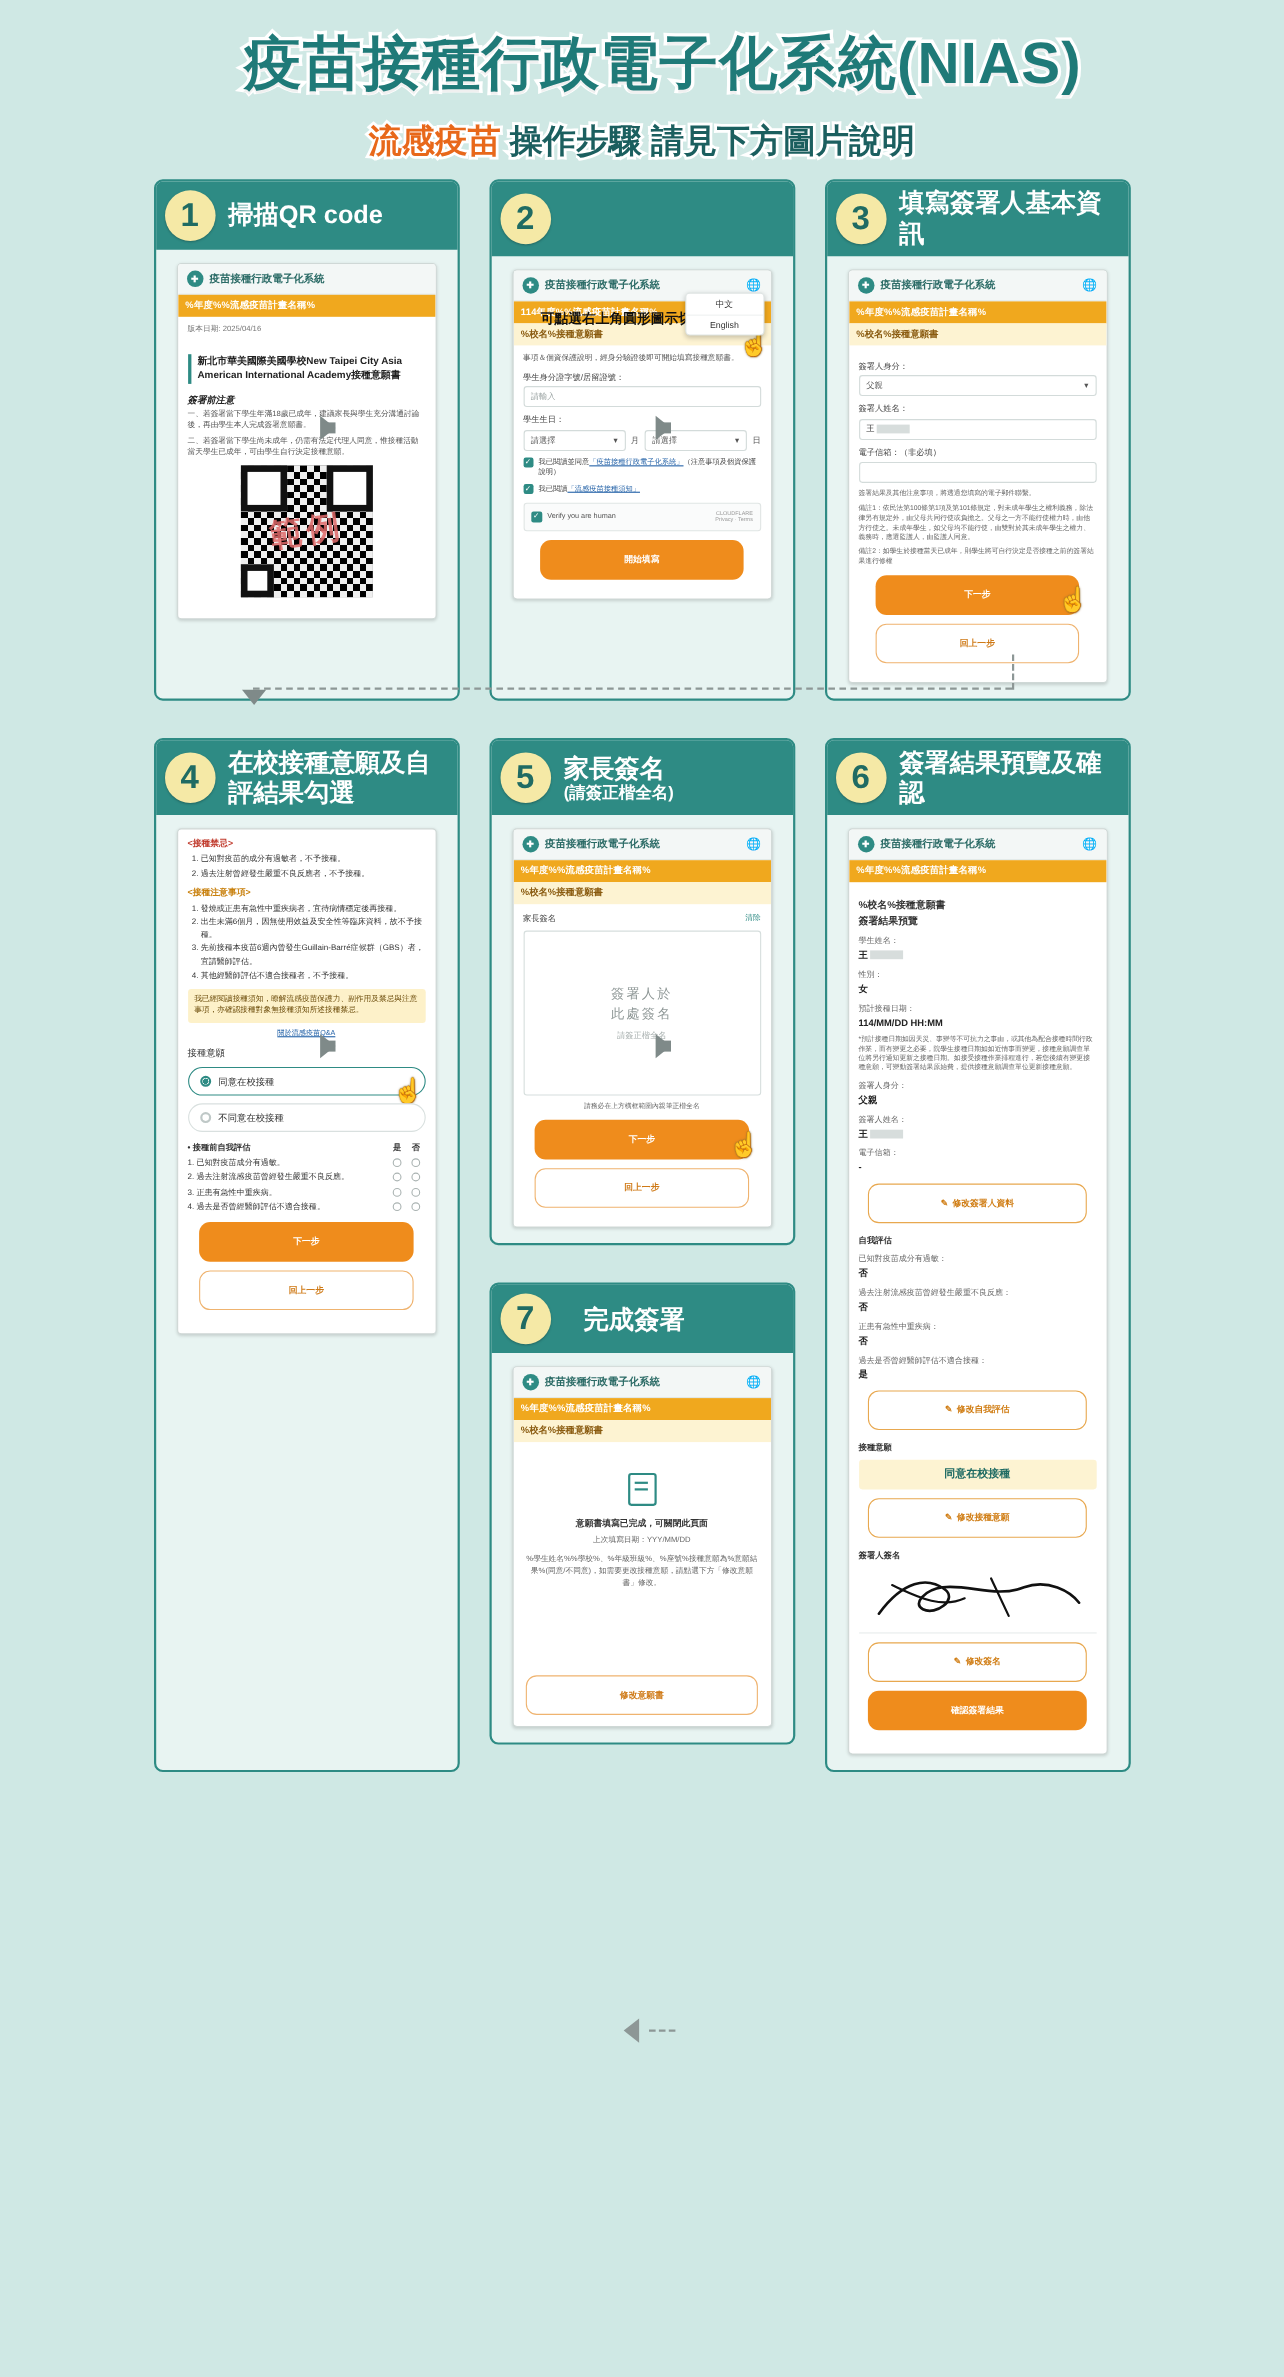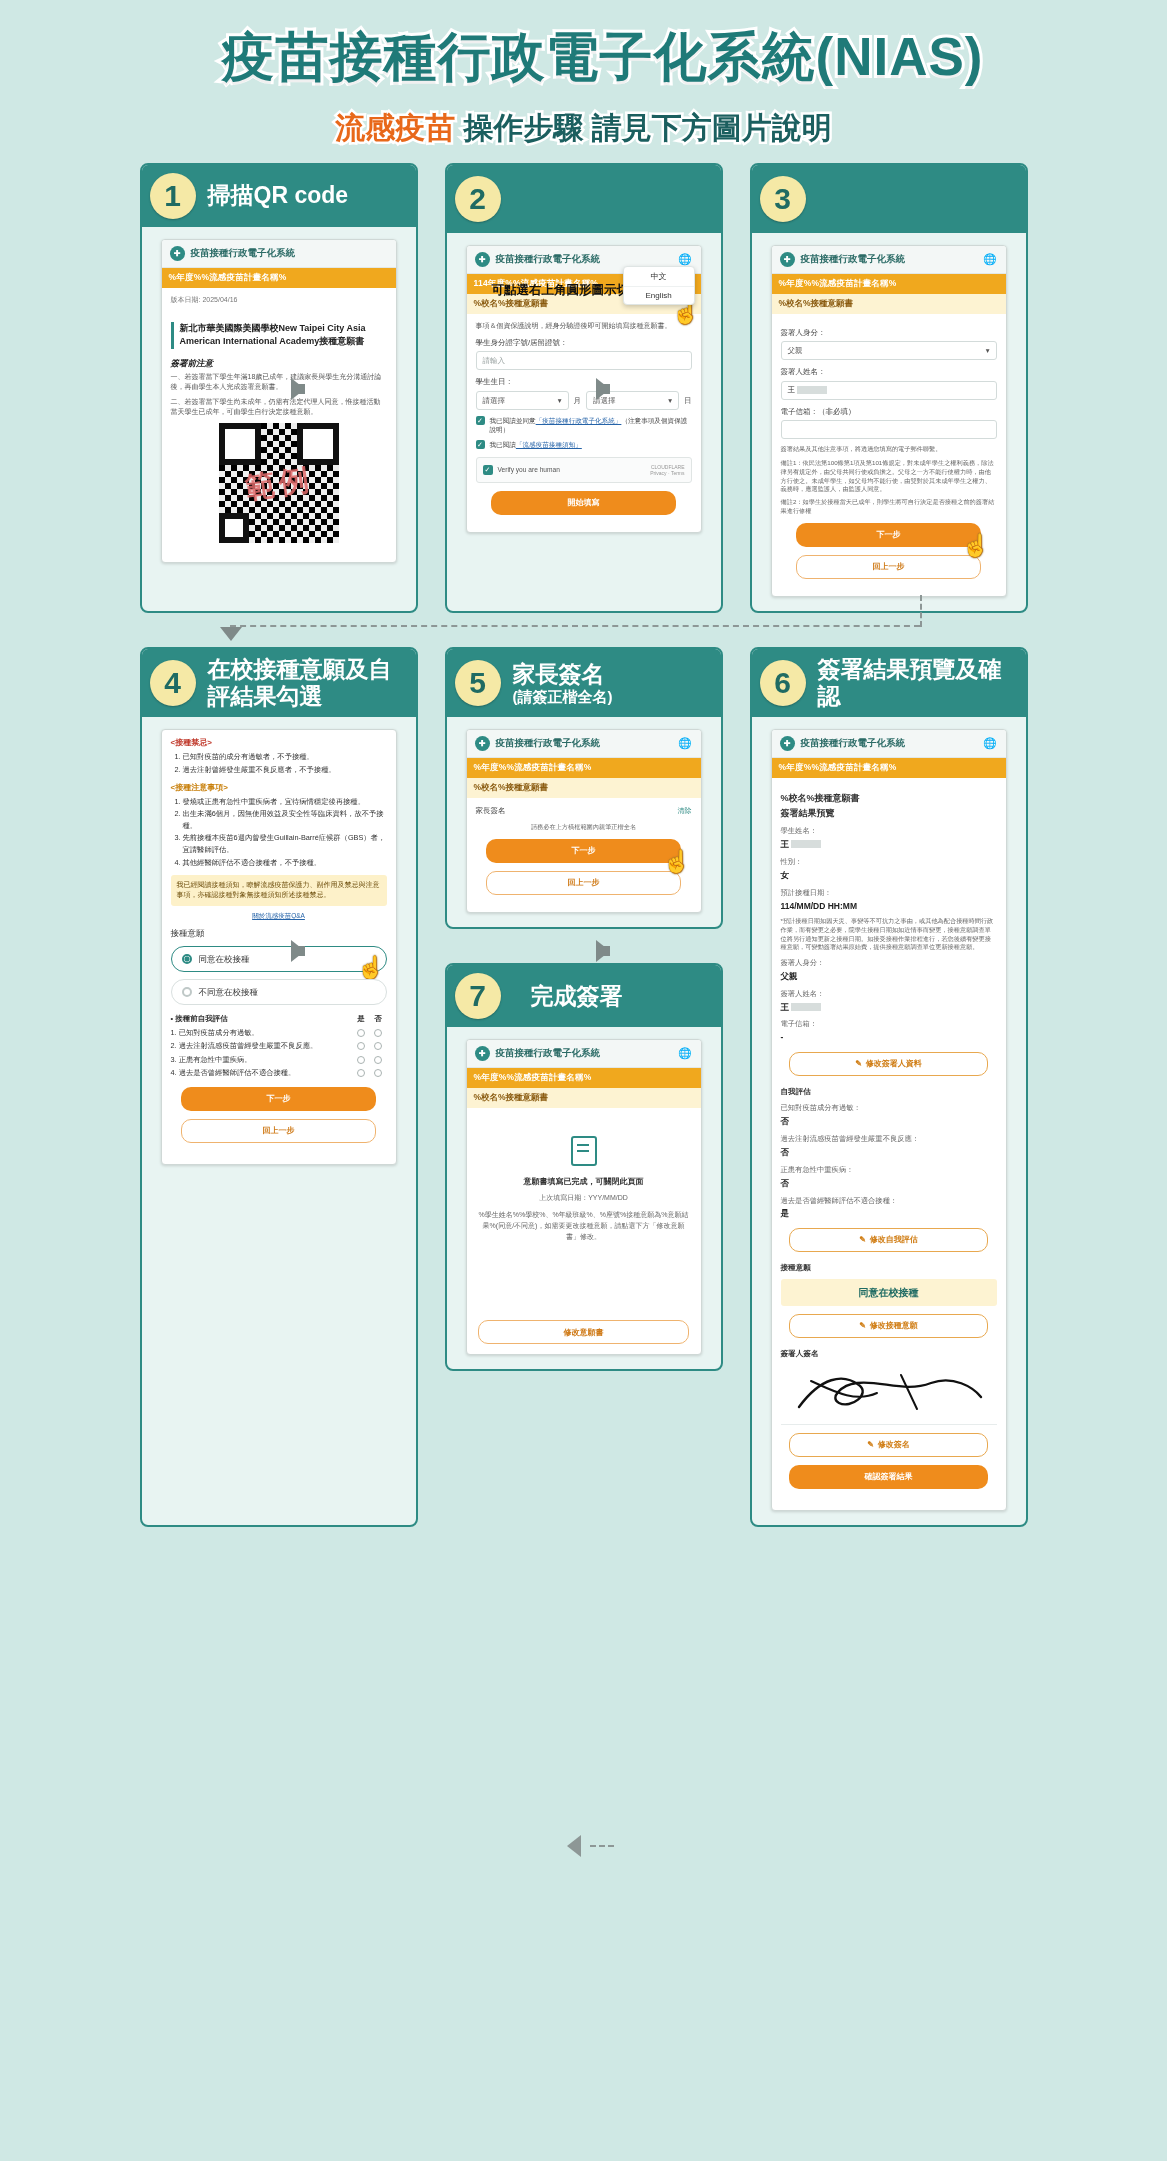--- a/index.html
+++ b/index.html
@@ -183,21 +183,21 @@
   .turnstile {
     margin-top:8px; border:1px solid #e0e5e4; border-radius:3px; background:#fafbfb;
     height: 26px; display:flex; align-items:center; gap:5px; padding: 0 6px;
     font-size: 6.6px; color:#555;
   }
   .ts-check { width:10px;height:10px;border-radius:2px;background:#2e8b84;color:#fff;font-size:7px;line-height:10px;text-align:center;}
   .ts-brand { margin-left:auto; text-align:right; font-size:5px; color:#999; line-height:1.2;}
 
   .btn {
     margin: 8px auto 0 auto;
-    height: 24px; border-radius: 10px;
+    height: 36px; border-radius: 10px;
     background:#ef8c1c; color:#fff;
     font-size:8px; font-weight:bold;
     display:flex; align-items:center; justify-content:center;
     width: 86%;
   }
   .btn.ghost { background:#fff; color:#cf7a17; border:1px solid #efb36f; }
   .btn.wide { width: 90%; }
   .btn.edit { background:#fff; color:#d07d14; border:1px solid #e8a84f; font-weight:bold; }
   .btn.block { width: 92%; }
 
@@ -430,20 +430,21 @@
 
       <div class="note-box note" style="position:absolute; left:6px; top:112px; width:266px; text-align:center;">
         <span>可點選右上角圓形圖示切換成英文版</span>
       </div>
 
     </div>
 
     <div class="card">
       <div class="card-head tall">
         <div class="step-badge">3</div>
+        <div class="card-title">填寫簽署人基本資訊</div>
       </div>
 
       <div class="phone">
         <div class="app-bar">
           <span class="app-logo">✚</span>
           <span>疫苗接種行政電子化系統</span>
           <span class="globe">🌐</span>
         </div>
         <div class="orange-band">%年度%%流感疫苗計畫名稱%</div>
         <div class="yellow-band">%校名%接種意願書</div>
@@ -580,20 +581,25 @@
             <span class="globe">🌐</span>
           </div>
           <div class="orange-band">%年度%%流感疫苗計畫名稱%</div>
           <div class="yellow-band">%校名%接種意願書</div>
 
           <div class="body-pad">
             <div class="pad-head">
               <span>家長簽名</span>
               <span class="clear-link">清除</span>
             </div>
+            <div class="sig-pad">
+              <div class="l1">簽署人於</div>
+              <div class="l1">此處簽名</div>
+              <div class="l2">請簽正楷全名</div>
+            </div>
             <div class="xtiny" style="text-align:center;margin-top:6px">請務必在上方橫框範圍內親筆正楷全名</div>
 
             <div style="position:relative">
               <div class="btn wide">下一步</div>
               <div class="hand" style="right:8px; top:6px;"></div>
             </div>
             <div class="btn ghost wide">回上一步</div>
           </div>
         </div>
       </div>

